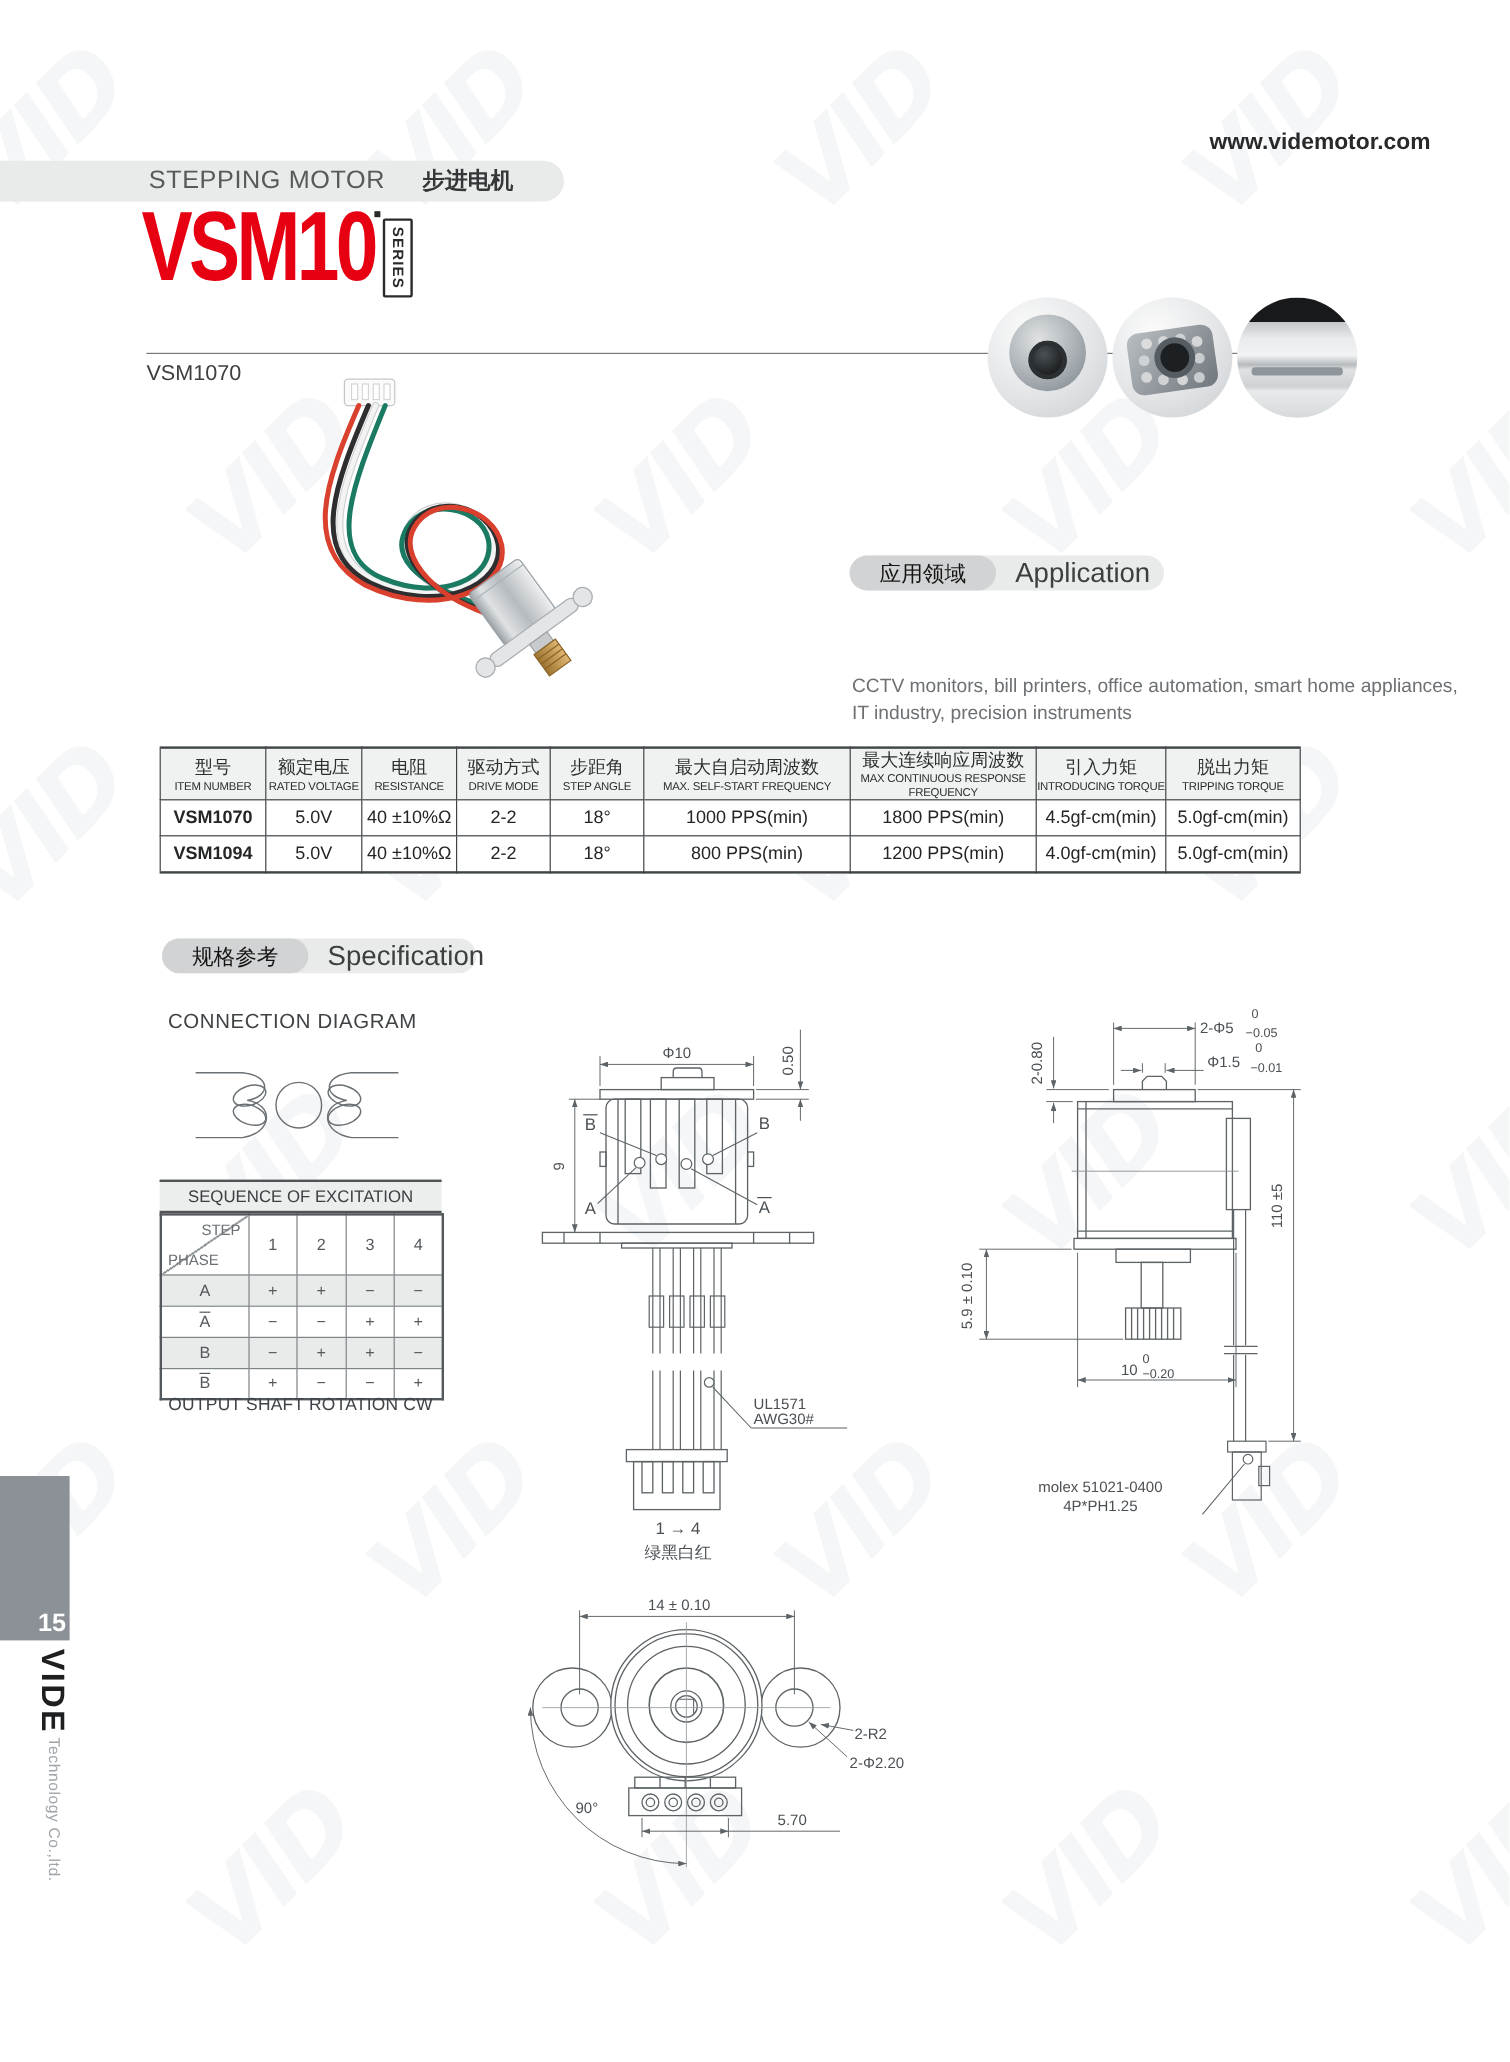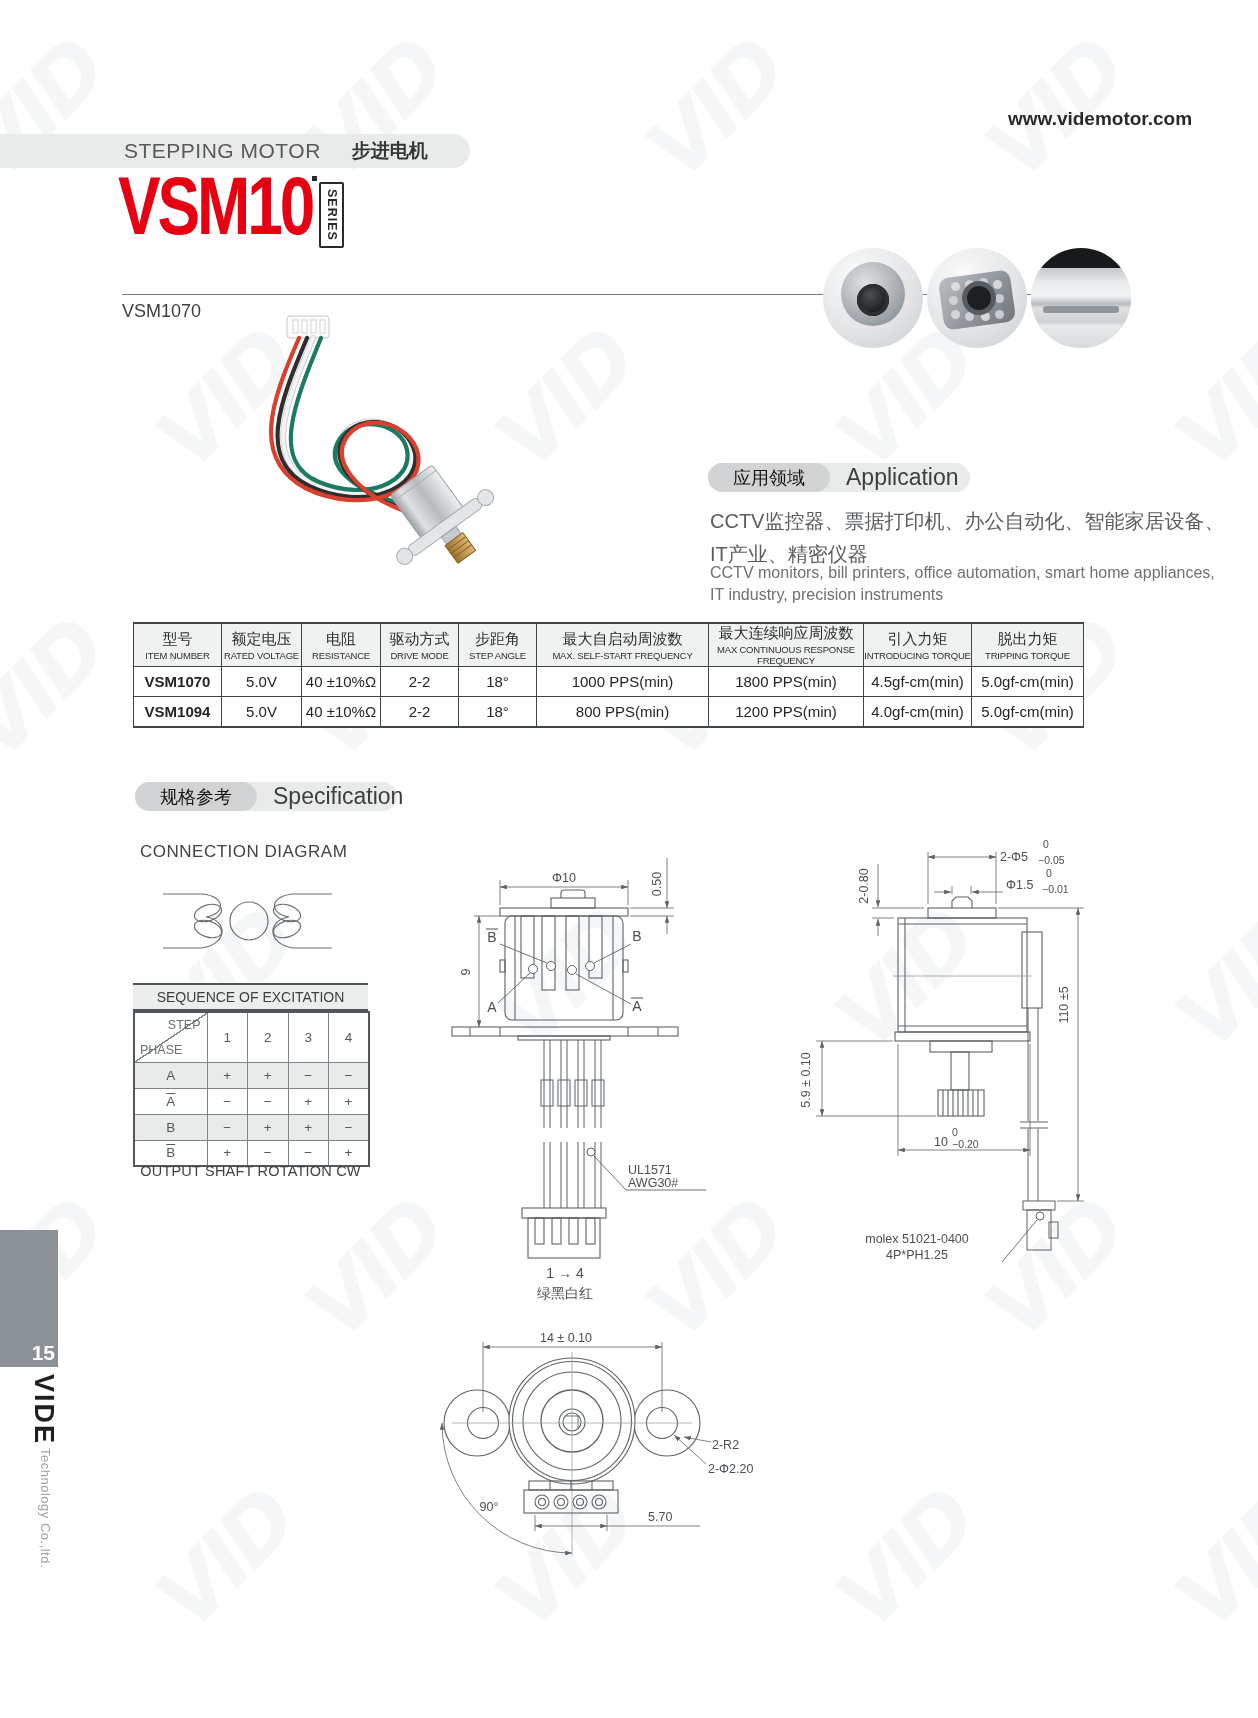--- a/index.html
+++ b/index.html
@@ -191,24 +191,20 @@
   <div class="pc pc3">
     <div class="dev"></div>
     <div class="slot"></div>
   </div>
 
   <div class="abs pill app-pill">
     <div class="dark">
       <span class="cnt">应用领域</span>
     </div>
     <span class="ent">Application</span>
-  </div>
-  <div class="abs app-cn">
-    <div>CCTV监控器、票据打印机、办公自动化、智能家居设备、</div>
-    <div>IT产业、精密仪器</div>
   </div>
   <div class="abs app-en">
     <div>CCTV monitors, bill printers, office automation, smart home appliances,</div>
     <div>IT industry, precision instruments</div>
   </div>
 
   <table class="spec">
     <colgroup>
       <col style="width:88px">
         <col style="width:80px">

